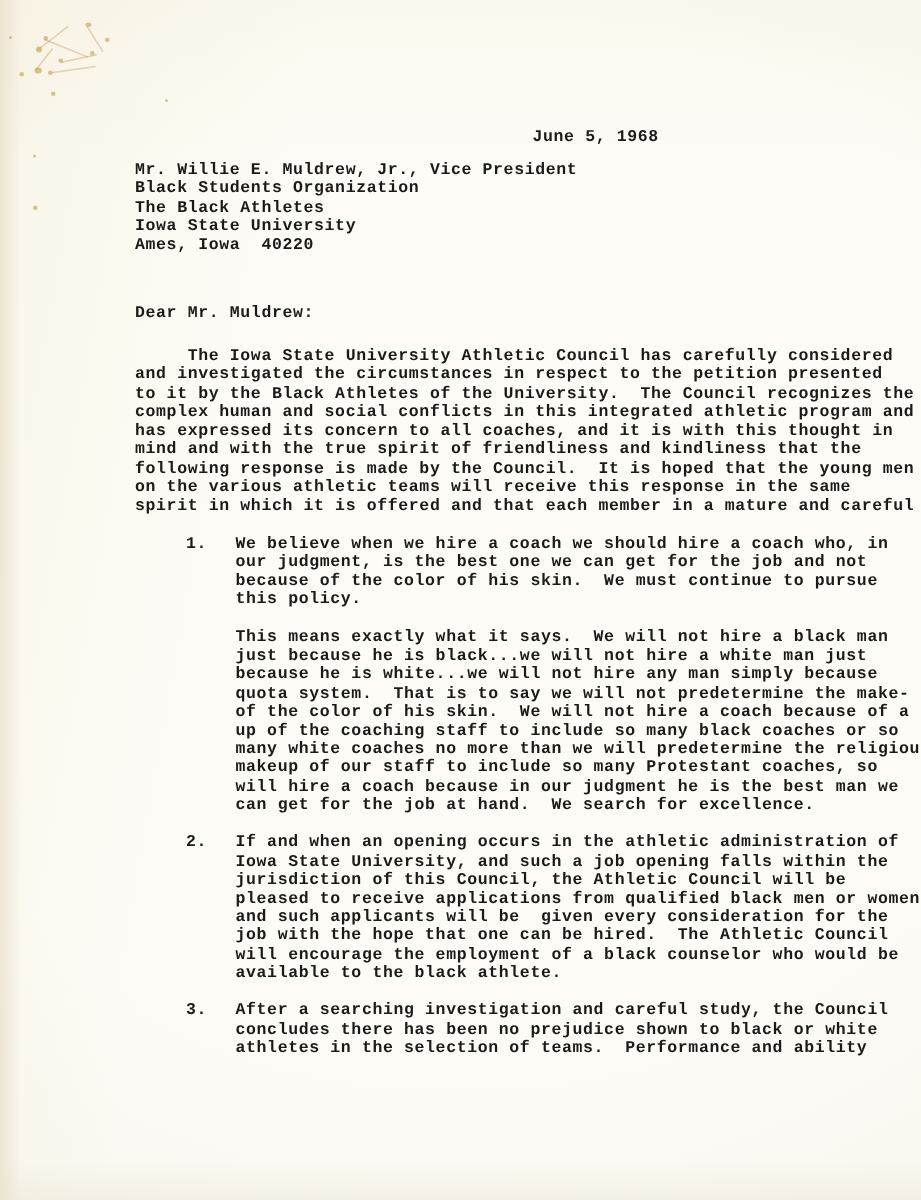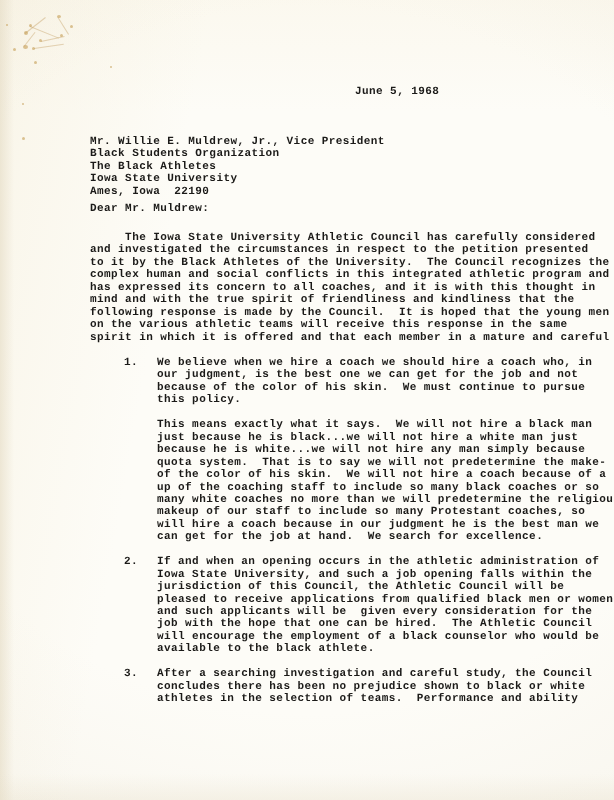--- a/index.html
+++ b/index.html
@@ -77,21 +77,21 @@
 
   .date-block {
     position: absolute;
     left: 355px;
     top: 86px;
   }
 
   .address-block {
     position: absolute;
     left: 90px;
-    top: 136px;
+    top: 108px;
   }
 
   .salutation {
     position: absolute;
     left: 90px;
     top: 203px;
   }
 
   .body-block {
     position: absolute;
@@ -160,21 +160,21 @@
 
     <div class="date-block">
       <div class="line">June 5, 1968</div>
     </div>
 
     <div class="address-block">
         <div class="line">Mr. Willie E. Muldrew, Jr., Vice President</div>
         <div class="line">Black Students Organization</div>
         <div class="line">The Black Athletes</div>
         <div class="line">Iowa State University</div>
-        <div class="line">Ames, Iowa  22190</div>
+        <div class="line">Ames, Iowa  40220</div>
       </div>
 
     <div class="salutation">
       <div class="line">Dear Mr. Muldrew:</div>
     </div>
 
     <div class="body-block">
         <div class="line">     The Iowa State University Athletic Council has carefully considered</div>
         <div class="line">and investigated the circumstances in respect to the petition presented</div>
         <div class="line">to it by the Black Athletes of the University.  The Council recognizes the</div>

